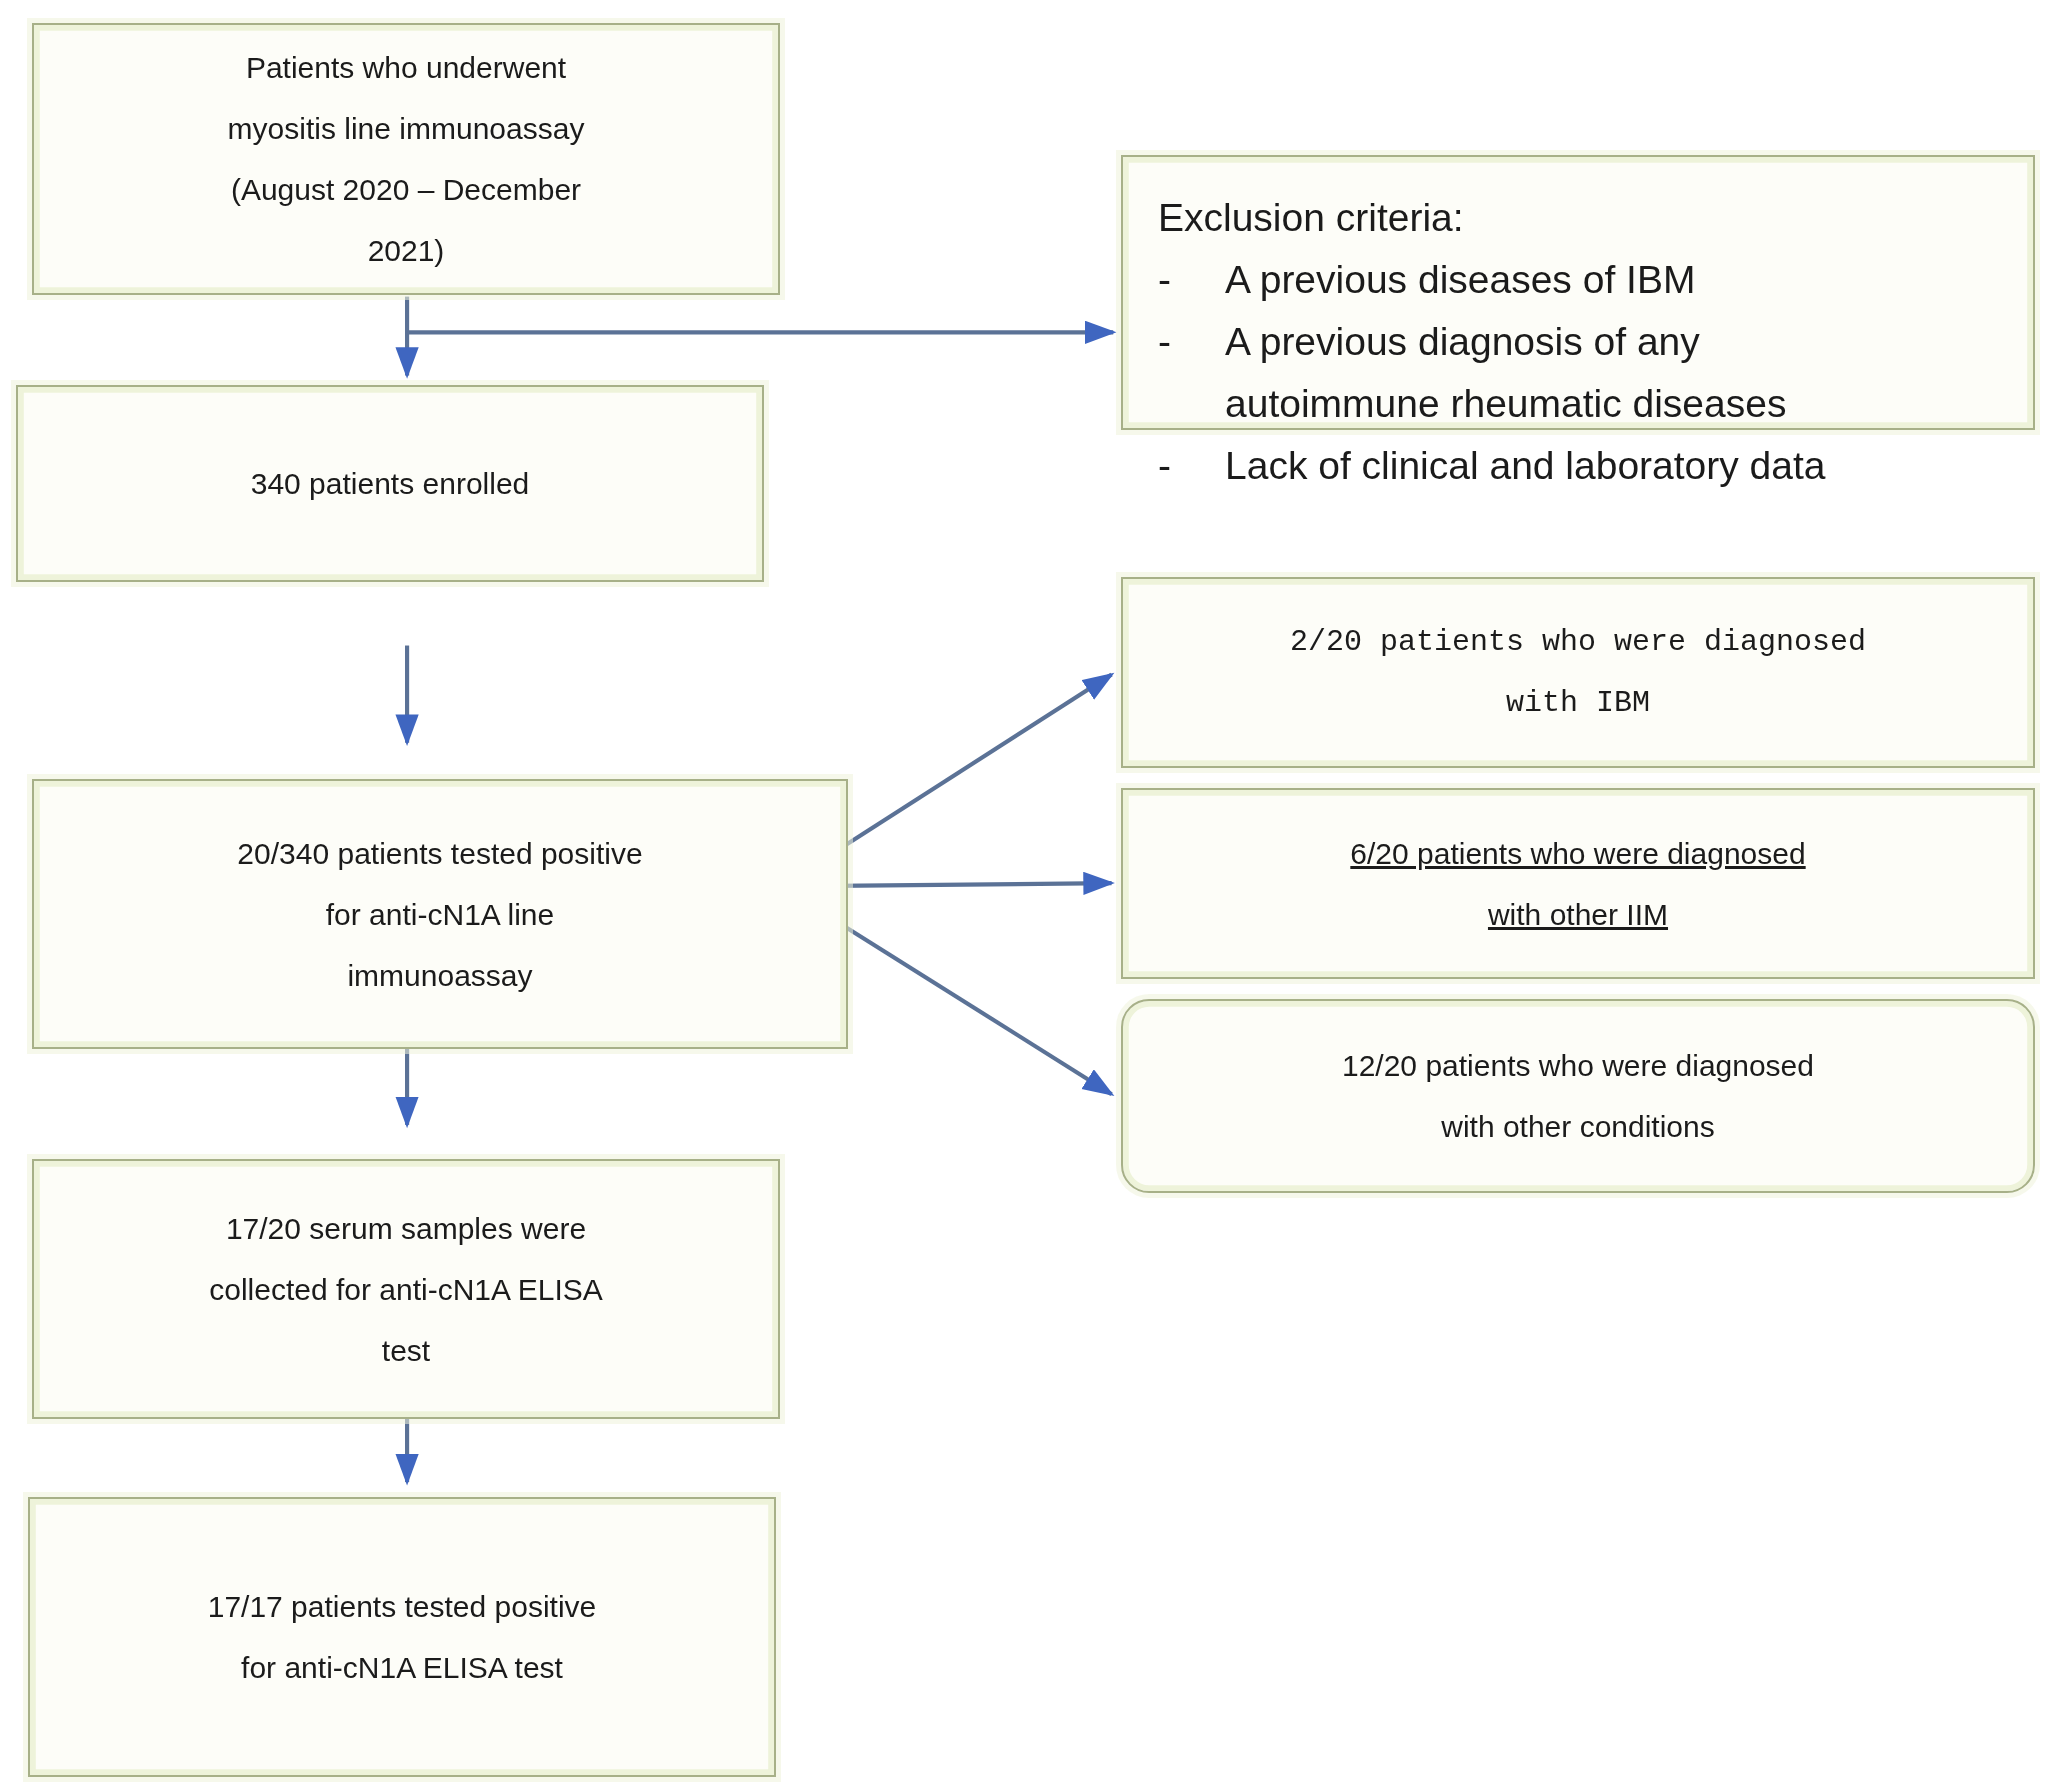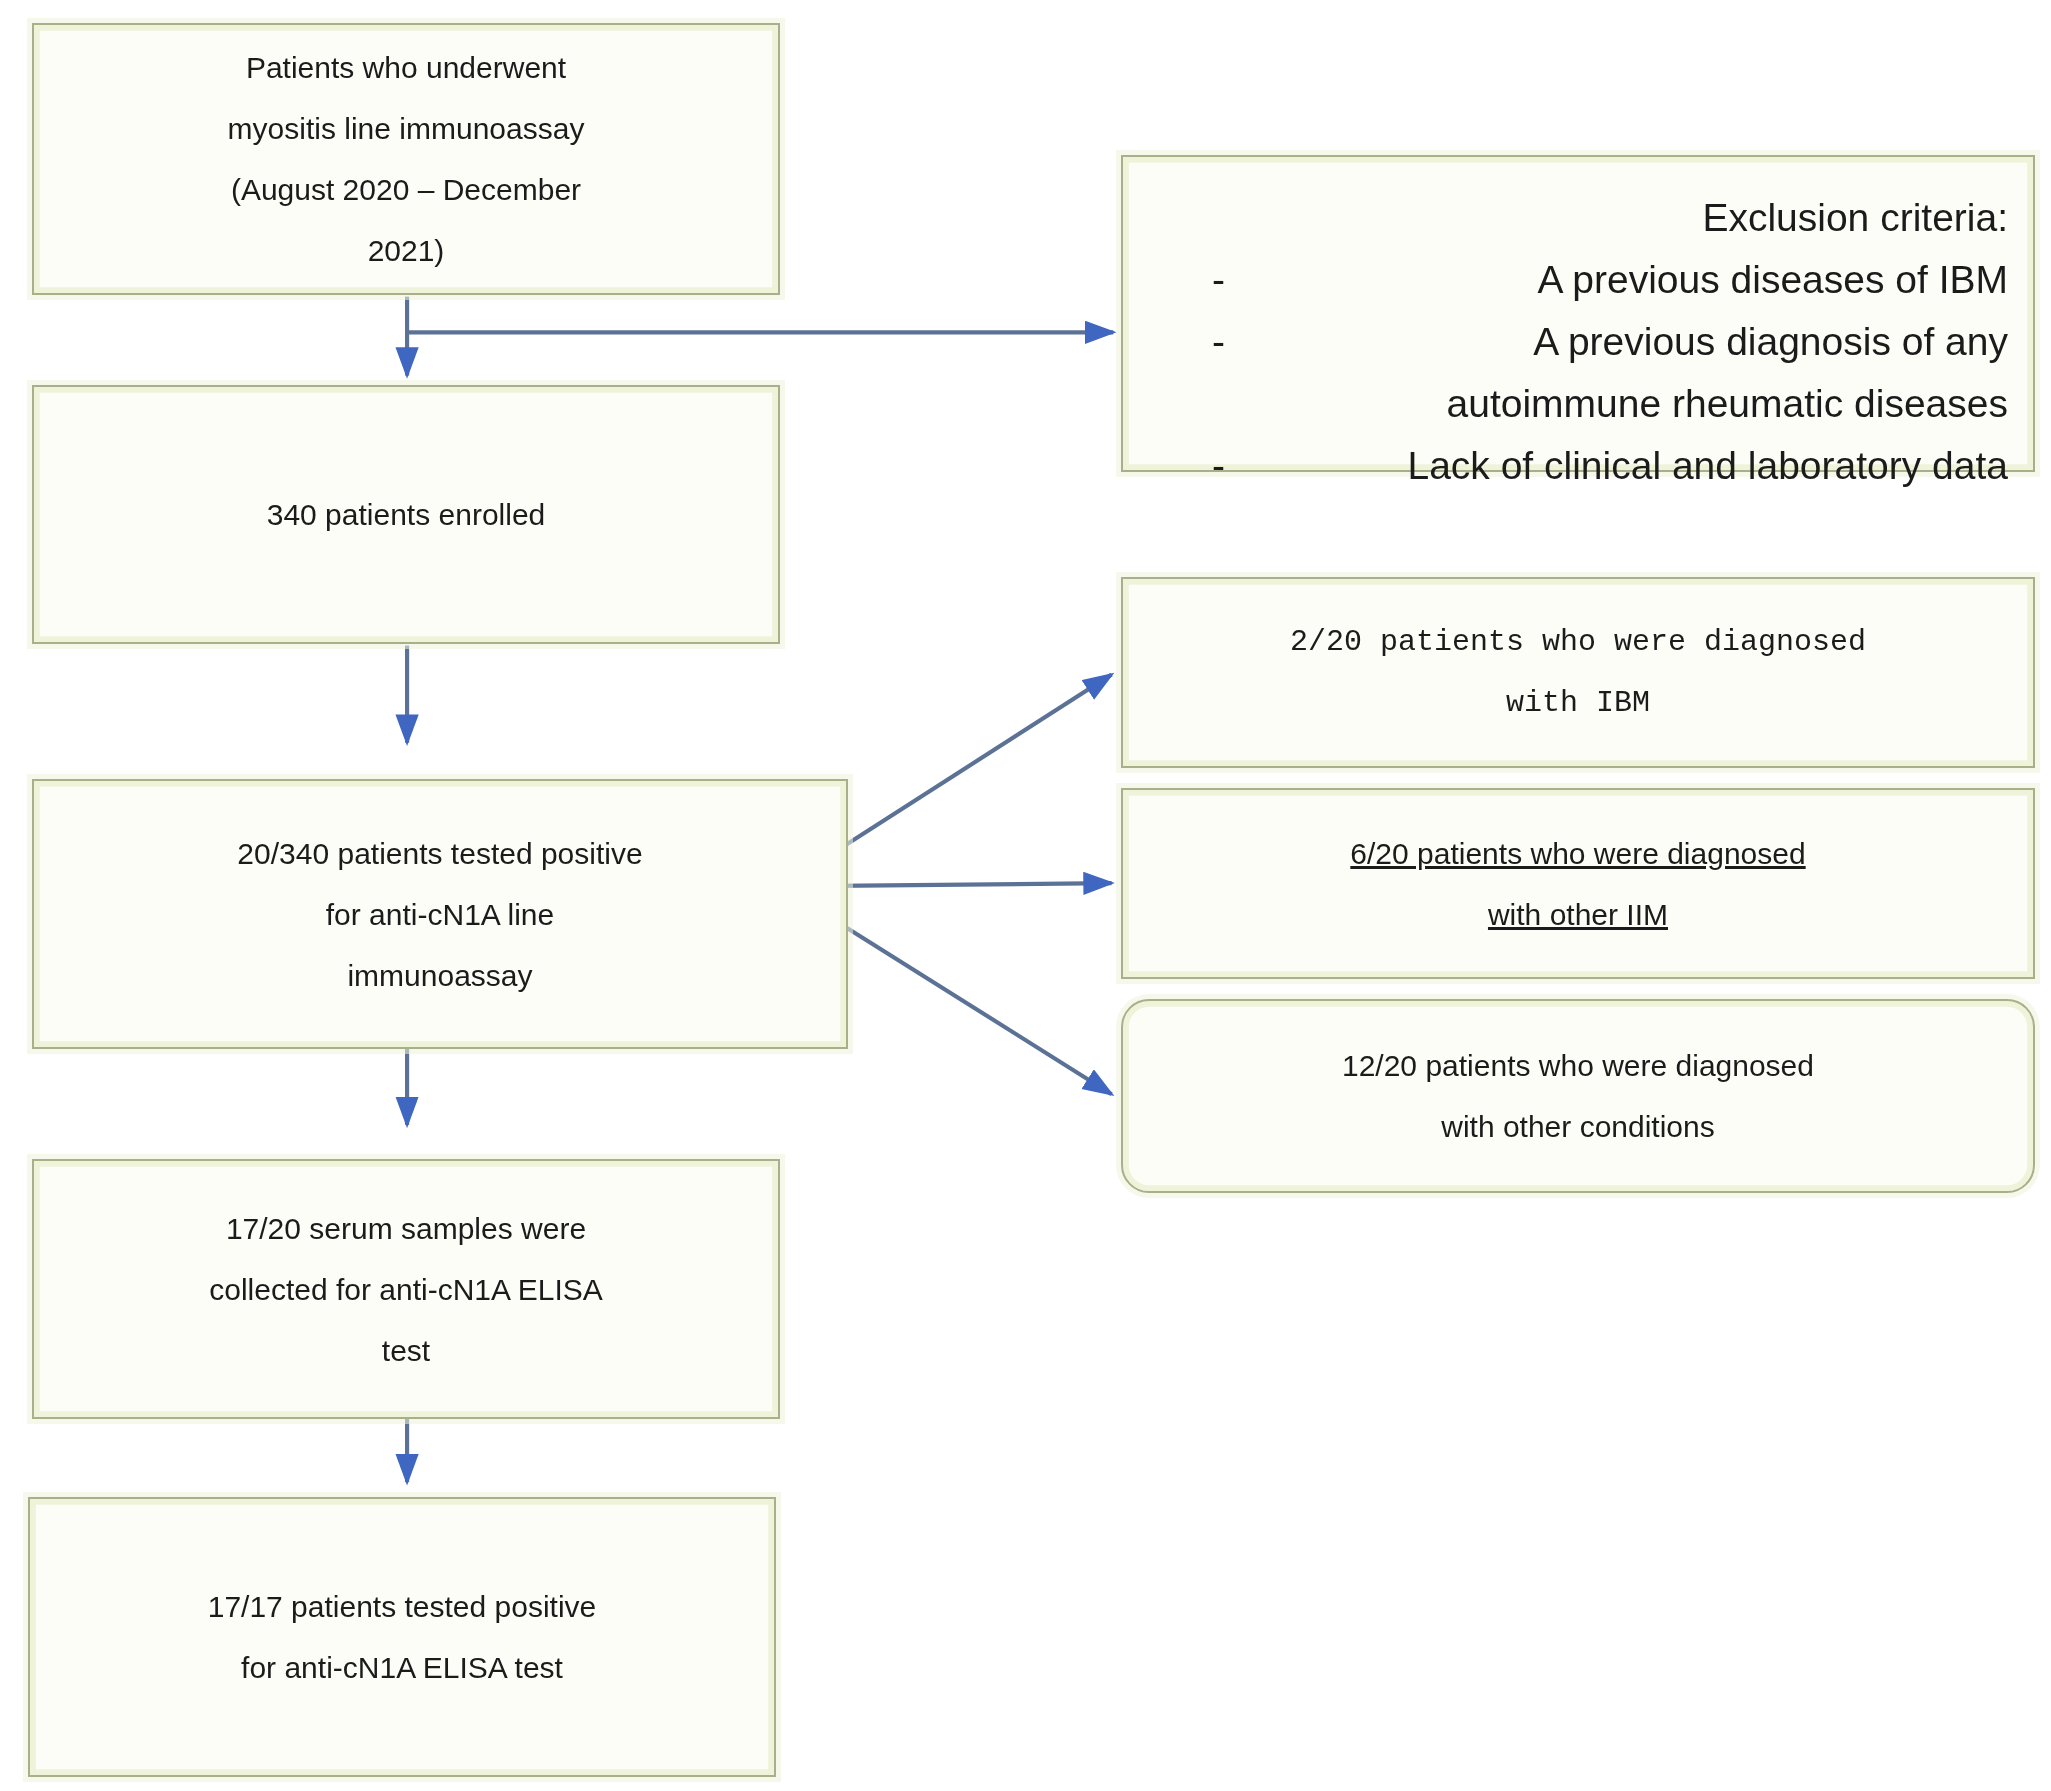--- a/index.html
+++ b/index.html
@@ -25,27 +25,27 @@
     background:var(--box-fill);
     border:2.5px solid var(--box-border);
     box-shadow: inset 0 0 0 5.8px var(--box-inner-glow), 0 0 0 5px rgba(238,243,218,0.55);
     display:flex;align-items:center;justify-content:center;
     text-align:center;
     font-size:30px;line-height:61px;
     white-space:nowrap;
   }
   
   .b1{left:32px;top:23px;width:748px;height:272px;}
-  .b2{left:32px;top:385px;width:748px;height:259px;}
+  .b2{left:16px;top:385px;width:748px;height:197px;}
   .b3{left:32px;top:779px;width:816px;height:270px;}
   .b4{left:32px;top:1134px;width:748px;height:260px;margin-top:25px;}
   .b5{left:28px;top:1491px;width:748px;height:280px;margin-top:6px;}
   
-  .ex{left:1121px;top:155px;width:914px;height:317px;
-      display:block;text-align:right;padding:30px 25px 18px 35px;
+  .ex{left:1121px;top:155px;width:914px;height:275px;
+      display:block;text-align:left;padding:30px 25px 18px 35px;
       font-size:39px;line-height:62px;}
   .r1{left:1121px;top:577px;width:914px;height:191px;font-family:Liberation Mono, monospace;}
   .r2{left:1121px;top:788px;width:914px;height:191px;text-decoration:underline;}
   .r3{left:1121px;top:999px;width:914px;height:194px;border-radius:28px;}
 
   .ex-title{line-height:62px;}
   .ex-item{display:flex;align-items:flex-start;}
   .ex-dash{flex:0 0 67px;line-height:62px;}
   .ex-text{flex:1 1 auto;line-height:62px;white-space:nowrap;}
 

